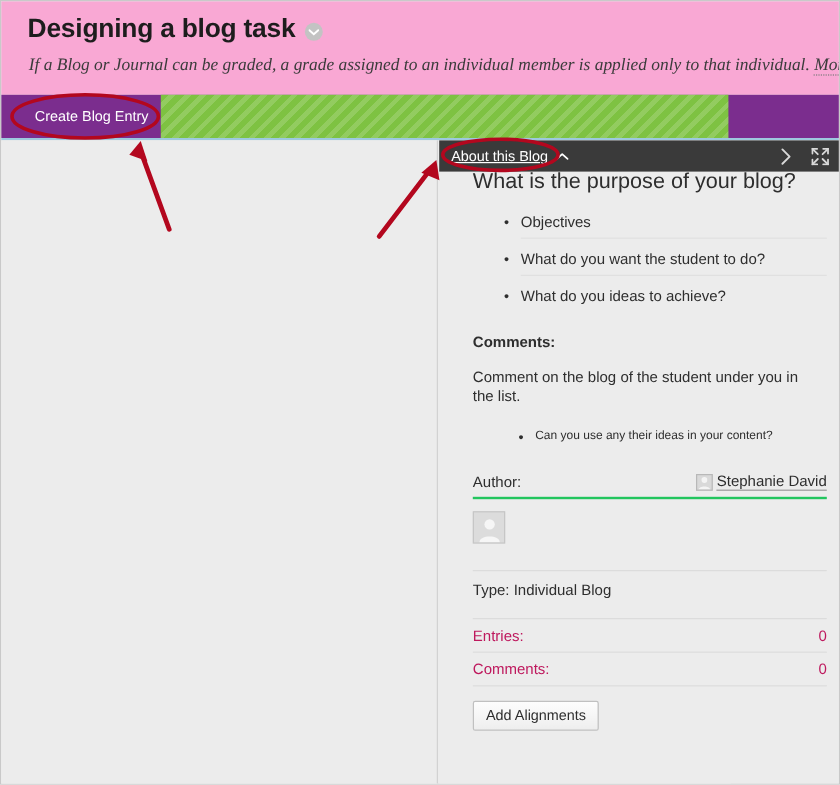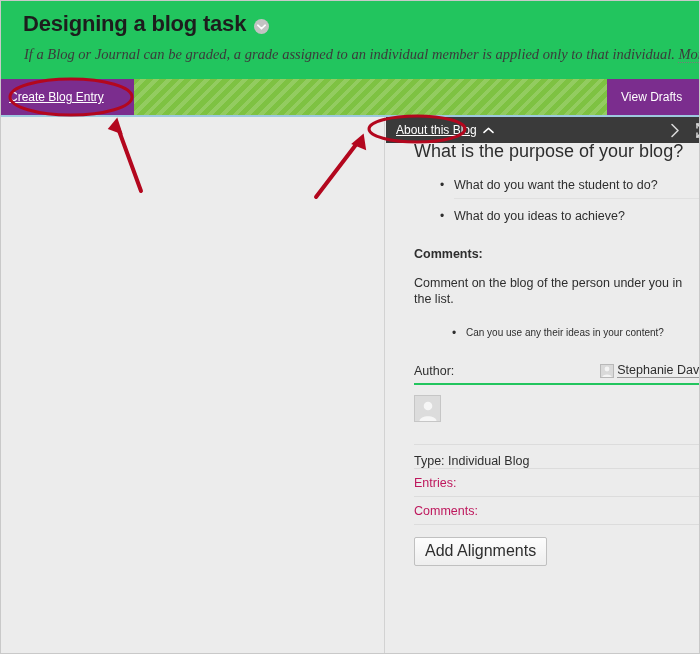--- a/index.html
+++ b/index.html
@@ -20,21 +20,21 @@
     border: 1px solid #c9c9c9;
     box-sizing: border-box;
   }
 
   
   .page-header {
     position: absolute;
     left: 0; top: 0;
     width: 700px;
     height: 78px;
-    background: #22c55e;
+    background: #f9a8d4;
     box-sizing: border-box;
   }
   .page-title-row {
     position: absolute;
     left: 22px;
     top: 10px;
     display: flex;
     align-items: center;
   }
   .page-title {
@@ -108,41 +108,40 @@
     display: flex;
     align-items: center;
     color: #ffffff;
     font-size: 12px;
     background: transparent;
     border: none;
     cursor: pointer;
     padding: 0;
     font-family: "Liberation Sans", sans-serif;
   }
-  .btn-create { left: 8px; text-decoration: underline; }
+  .btn-create { left: 28px; }
   .btn-drafts { left: 620px; }
 
   .bar-bottom-line {
     position: absolute;
     left: 0;
     top: 114px;
     width: 700px;
     height: 2px;
     background: #9dc9de;
   }
 
   
   .content-area {
     position: absolute;
     left: 0;
     top: 116px;
     width: 608px;
     height: 538px;
     background: #ececec;
-    margin-left: 20px;
   }
   .left-pane {
     position: absolute;
     left: 0; top: 0;
     width: 364px;
     height: 538px;
     background: #ececec;
     border-right: 1px solid #d2d2d2;
     box-sizing: border-box;
   }
@@ -308,35 +307,35 @@
   }
   .avatar-sep {
     margin-top: 22px;
     border-top: 1px solid #dcdcdc;
   }
 
   .stat-type {
     padding-top: 9px;
     font-size: 12.5px;
     color: #2e2e2e;
-    padding-bottom: 0;
+    padding-bottom: 16px;
     border-bottom: 1px solid #dcdcdc;
   }
   .stat-row {
     display: flex;
     justify-content: space-between;
     font-size: 12.5px;
     color: #be185d;
     padding: 7px 0 6px 0;
     border-bottom: 1px solid #dcdcdc;
   }
   .btn-alignments {
     margin-top: 12px;
     padding: 4px 10px 5px 10px;
-    font-size: 16px;
+    font-size: 12px;
     color: #2e2e2e;
     background: linear-gradient(#fdfdfd, #eeeeee);
     border: 1px solid #c0c0c0;
     border-radius: 2px;
     cursor: pointer;
     font-family: "Liberation Sans", sans-serif;
   }
 
   
   .overlay {
@@ -362,21 +361,20 @@
     </div>
     <div class="page-desc">
       <span>If a Blog or Journal can be graded, a grade assigned to an individual member is applied only to that individual.</span>
       <a class="more-help" href="#">More Help</a>
     </div>
   </div>
 
   <div class="action-bar">
     <div class="striped"></div>
     <button class="bar-btn btn-create">Create Blog Entry</button>
-    <button class="bar-btn btn-drafts">View Drafts</button>
   </div>
   <div class="bar-bottom-line"></div>
 
   <div class="content-area">
 
     <div class="left-pane"></div>
 
     <div class="side-panel">
 
       <div class="panel-header">
@@ -407,26 +405,27 @@
             </svg>
           </span>
         </span>
       </div>
 
       <div class="panel-body">
 
         <div class="instr-question">What is the purpose of your blog?</div>
 
         <ul class="bullets">
+          <li>Objectives</li>
           <li>What do you want the student to do?</li>
           <li>What do you ideas to achieve?</li>
         </ul>
 
         <div class="comments-heading">Comments:</div>
-        <div class="comments-text">Comment on the blog of the person under you in the list.</div>
+        <div class="comments-text">Comment on the blog of the student under you in the list.</div>
 
         <ul class="bullets2">
           <li>Can you use any their ideas in your content?</li>
         </ul>
 
         <div class="author-row">
           <span>Author:</span>
           <span class="author-name-wrap">
             <span class="avatar-small">
               <svg width="12" height="12" viewBox="0 0 12 12">

